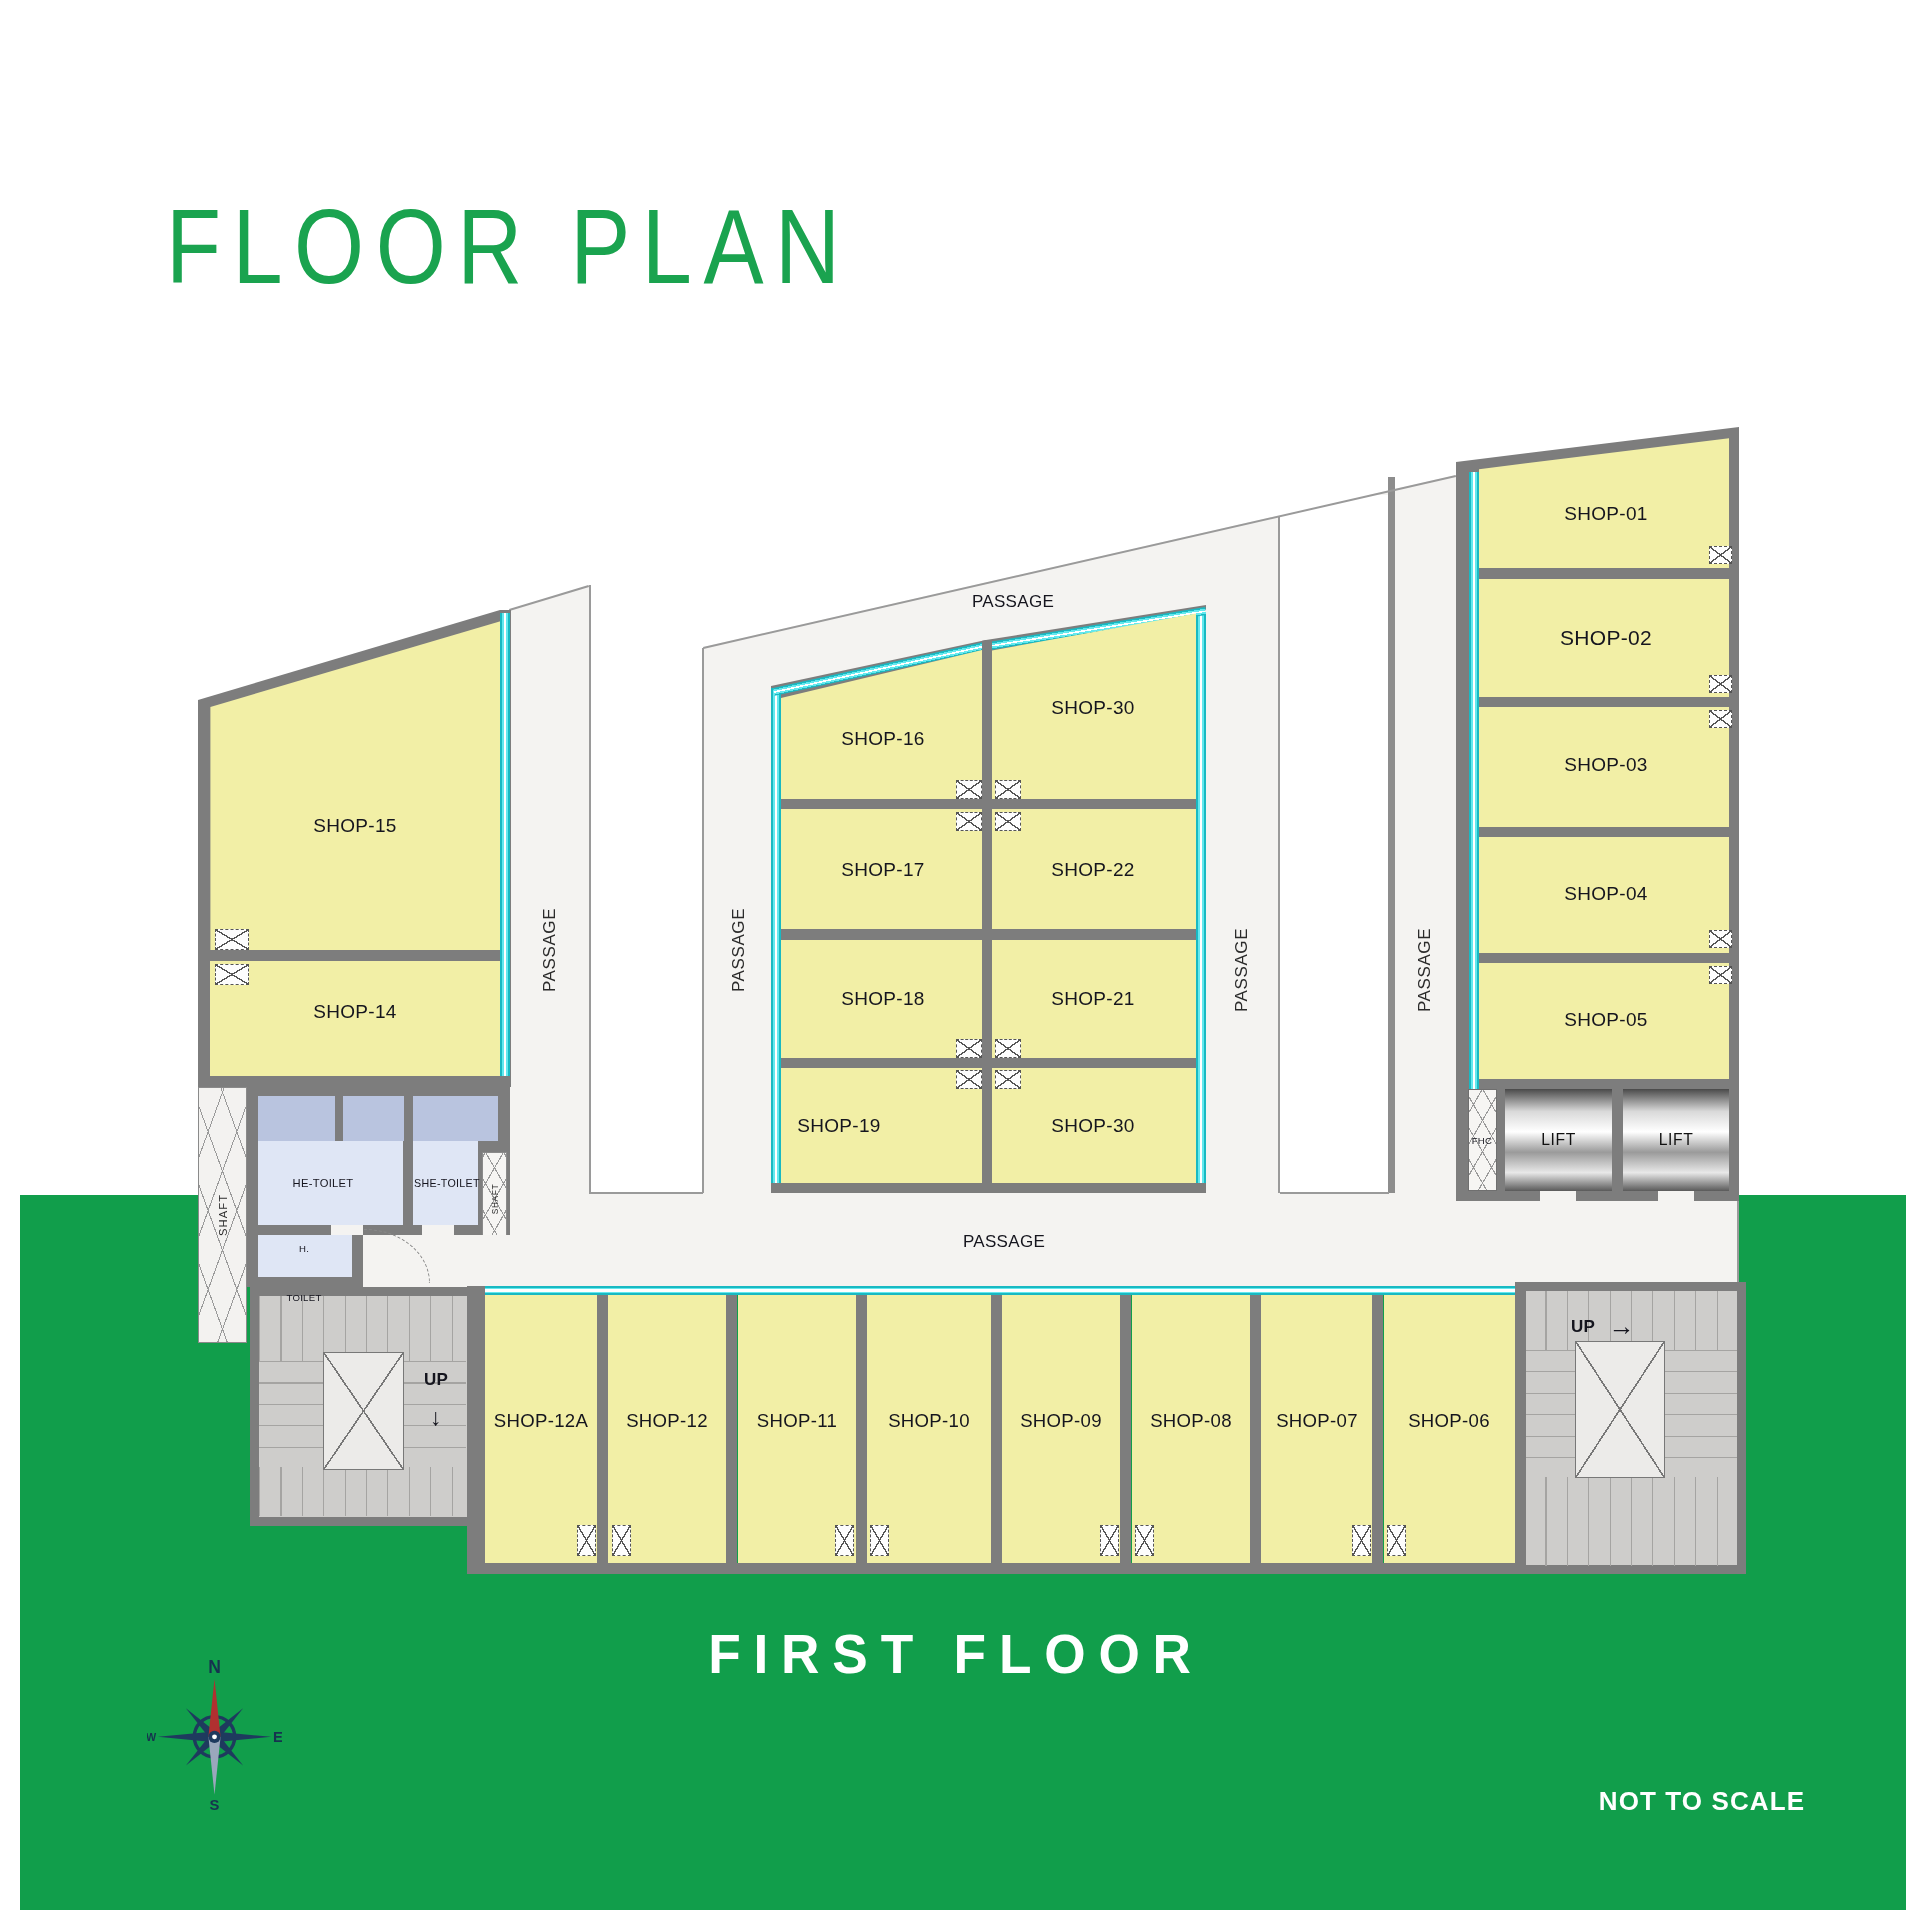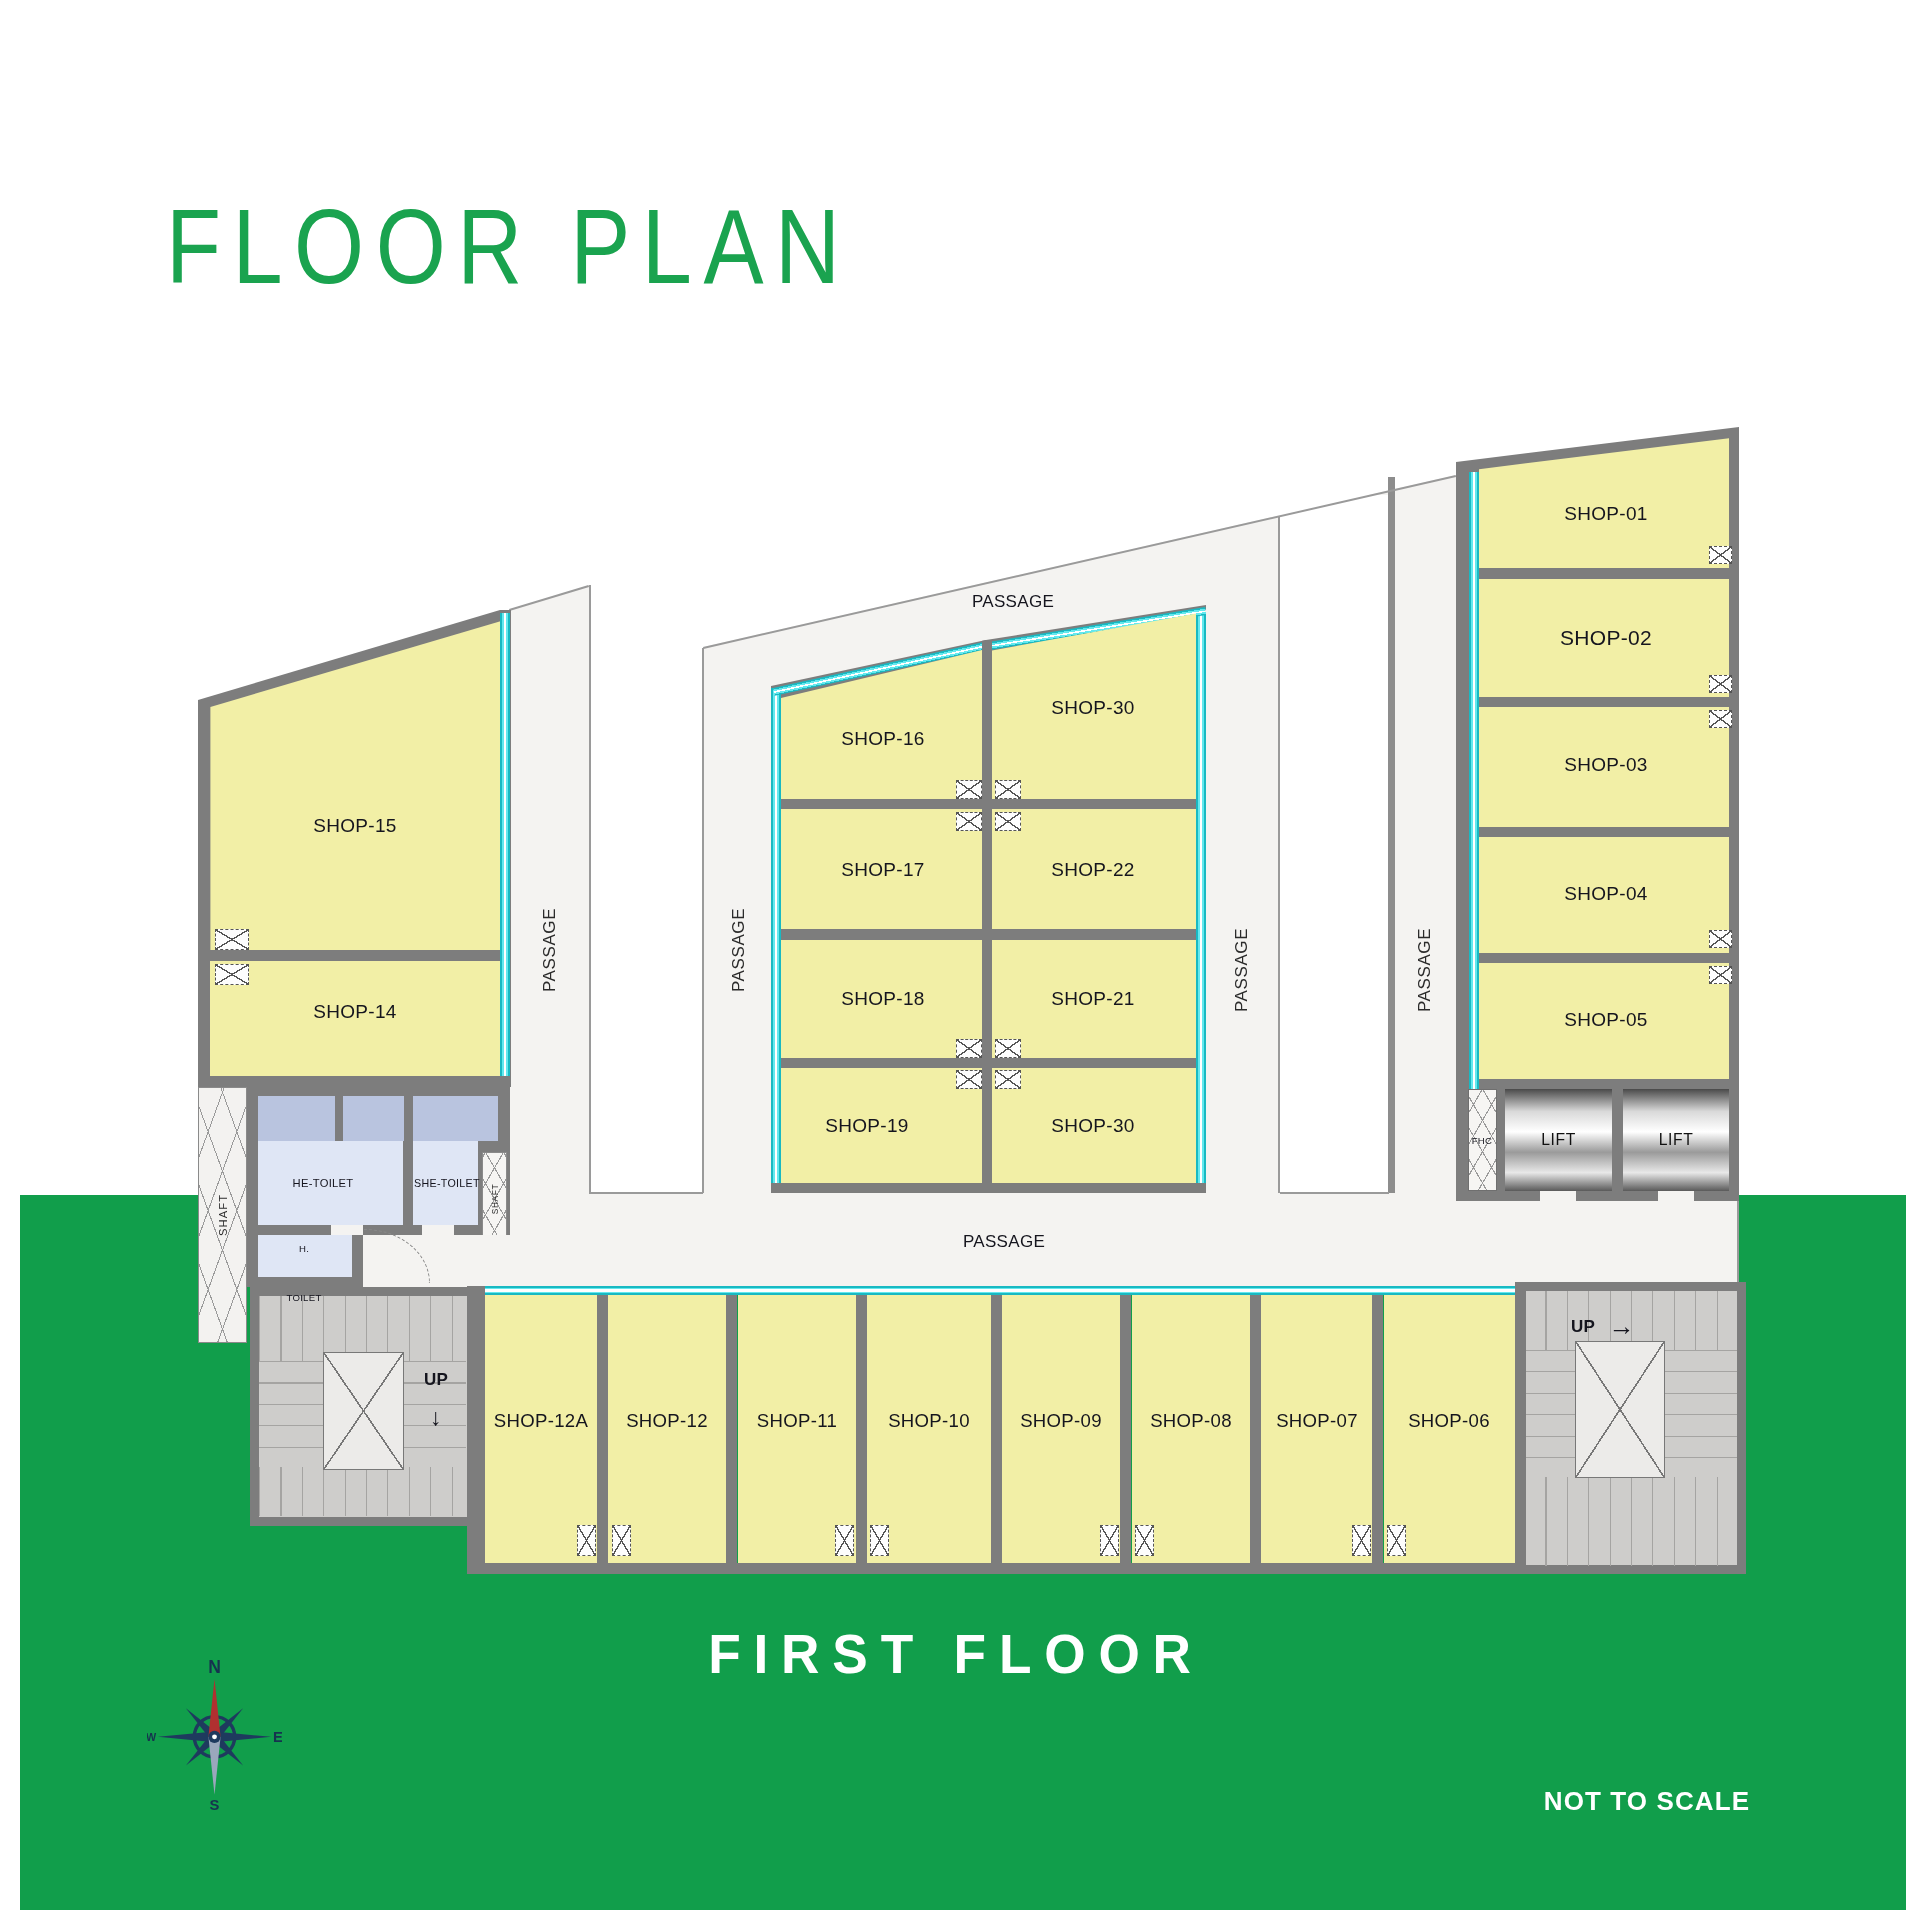--- a/index.html
+++ b/index.html
@@ -207,21 +207,21 @@
   <div class="lbl" style="left:1606px;top:765px;font-size:19px;">SHOP-03</div>
   <div class="lbl" style="left:1606px;top:894px;font-size:19px;">SHOP-04</div>
   <div class="lbl" style="left:1606px;top:1020px;font-size:19px;">SHOP-05</div>
 
   <div class="lbl" style="left:883px;top:739px;font-size:19px;">SHOP-16</div>
   <div class="lbl" style="left:1093px;top:708px;font-size:19px;">SHOP-30</div>
   <div class="lbl" style="left:883px;top:870px;font-size:19px;">SHOP-17</div>
   <div class="lbl" style="left:1093px;top:870px;font-size:19px;">SHOP-22</div>
   <div class="lbl" style="left:883px;top:999px;font-size:19px;">SHOP-18</div>
   <div class="lbl" style="left:1093px;top:999px;font-size:19px;">SHOP-21</div>
-  <div class="lbl" style="left:867px;top:1126px;font-size:19px;">SHOP-19</div>
+  <div class="lbl" style="left:839px;top:1126px;font-size:19px;">SHOP-19</div>
   <div class="lbl" style="left:1093px;top:1126px;font-size:19px;">SHOP-30</div>
 
   <div class="lbl" style="left:355px;top:826px;font-size:19px;">SHOP-15</div>
   <div class="lbl" style="left:355px;top:1012px;font-size:19px;">SHOP-14</div>
 
   <div class="lbl" style="left:323px;top:1183px;font-size:11.2px;">HE-TOILET</div>
   <div class="lbl" style="left:447px;top:1183px;font-size:10.7px;">SHE-TOILET</div>
   <div class="lbl" style="left:304px;top:1248px;font-size:9.6px;">H.</div>
   <div class="lbl" style="left:304px;top:1297px;font-size:9.6px;">TOILET</div>
   <div class="vlbl" style="left:223px;top:1215px;font-size:11.2px;letter-spacing:1.1px;">SHAFT</div>
@@ -231,21 +231,21 @@
   <div class="lbl" style="left:667px;top:1421px;font-size:18.6px;">SHOP-12</div>
   <div class="lbl" style="left:797px;top:1421px;font-size:18.6px;">SHOP-11</div>
   <div class="lbl" style="left:929px;top:1421px;font-size:18.6px;">SHOP-10</div>
   <div class="lbl" style="left:1061px;top:1421px;font-size:18.6px;">SHOP-09</div>
   <div class="lbl" style="left:1191px;top:1421px;font-size:18.6px;">SHOP-08</div>
   <div class="lbl" style="left:1317px;top:1421px;font-size:18.6px;">SHOP-07</div>
   <div class="lbl" style="left:1449px;top:1421px;font-size:18.6px;">SHOP-06</div>
 
   <div class="abs" style="left:956px;top:1653px;font-size:56px;font-weight:600;color:#ffffff;letter-spacing:13.5px;
               transform:translate(-50%,-50%) scaleX(0.95);white-space:nowrap;">FIRST FLOOR</div>
-  <div class="lbl" style="left:1647px;top:1801px;font-size:26px;font-weight:700;color:#ffffff;letter-spacing:1.1px;">NOT TO SCALE</div>
+  <div class="lbl" style="left:1702px;top:1801px;font-size:26px;font-weight:700;color:#ffffff;letter-spacing:1.1px;">NOT TO SCALE</div>
 
   <svg class="abs" style="left:147px;top:1660px;width:135px;height:151px;" viewBox="0 0 100 112">
     <g transform="rotate(45 50 57)" fill="#1e3a5e">
       <polygon points="50,27 46.5,57 53.5,57"></polygon>
       <polygon points="50,87 46.5,57 53.5,57"></polygon>
       <polygon points="20,57 50,53.5 50,60.5"></polygon>
       <polygon points="80,57 50,53.5 50,60.5"></polygon>
     </g>
     <circle cx="50" cy="57" r="15" fill="none" stroke="#1e3a5e" stroke-width="2.5"></circle>
     <polygon points="8,57 50,53 92,57 50,61" fill="#1e3a5e"></polygon>

